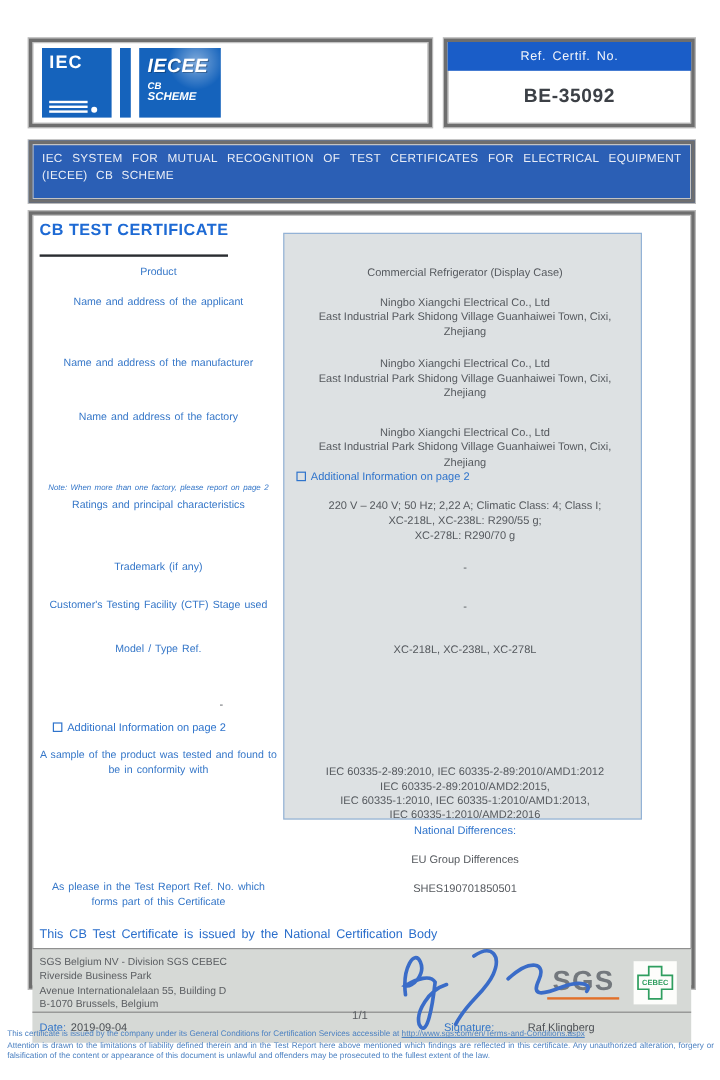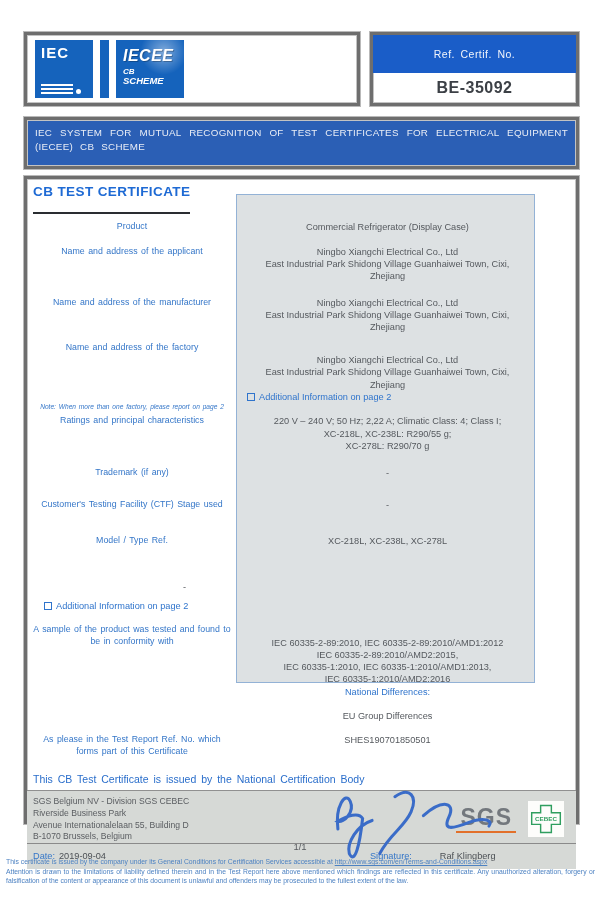--- a/index.html
+++ b/index.html
@@ -18,21 +18,21 @@
   .iec-bars { width:32px; }
   .iec-bars div { height:2px; background:#fff; margin-top:2px; }
   .iec-dot { width:5px; height:5px; border-radius:50%; background:#fff; }
   .blue-strip { width:9px; height:58px; background:#1563bc; }
   .iecee-sq { width:68px; height:58px; background:#1563bc; background-image:radial-gradient(circle at 70% 20%, rgba(255,255,255,.45), rgba(255,255,255,0) 35%); color:#fff; padding:8px 4px 4px 7px; font-style:italic; }
   .iecee-txt { font-size:16px; font-weight:bold; letter-spacing:.5px; line-height:1; text-shadow:1px 1px 0 rgba(0,0,0,.25); }
   .iecee-cb { font-size:8px; font-weight:bold; margin-top:4px; line-height:1; }
   .iecee-scheme { font-size:9.5px; font-weight:bold; line-height:1.1; }
 
   .ref-box { flex:1; height:74px; display:flex; flex-direction:column; }
-  .ref-bar { height:38px; background:#1a5dc8; color:#f2f5fb; font-size:10.5px; display:flex; align-items:center; justify-content:center; letter-spacing:.5px; word-spacing:2px; }
+  .ref-bar { height:24px; background:#1a5dc8; color:#f2f5fb; font-size:10.5px; display:flex; align-items:center; justify-content:center; letter-spacing:.5px; word-spacing:2px; }
   .ref-val { flex:1; display:flex; align-items:center; justify-content:center; font-size:16px; font-weight:bold; color:#3c4046; letter-spacing:.5px; }
 
   
   .banner { margin-top:11px; height:52px; background:#2b5fb5; color:#e9edf6; font-size:9.8px; padding:6px 8px; line-height:1.45; text-align:justify; word-spacing:4px; letter-spacing:.3px; }
 
   
   .body-box { margin-top:7px; height:648px; position:relative; display:flex; flex-direction:column; }
   .value-bg { position:absolute; left:209px; top:15px; width:299px; height:489px; background:#dde1e3; border:1px solid #93b2d6; }
   .title { position:relative; margin:5px 0 0 6px; align-self:flex-start; font-size:13.5px; font-weight:bold; color:#1e6ad4; letter-spacing:.4px; border-bottom:2px solid #2a2d31; padding-bottom:13px; }
   .rows { position:relative; margin-top:7px; }

